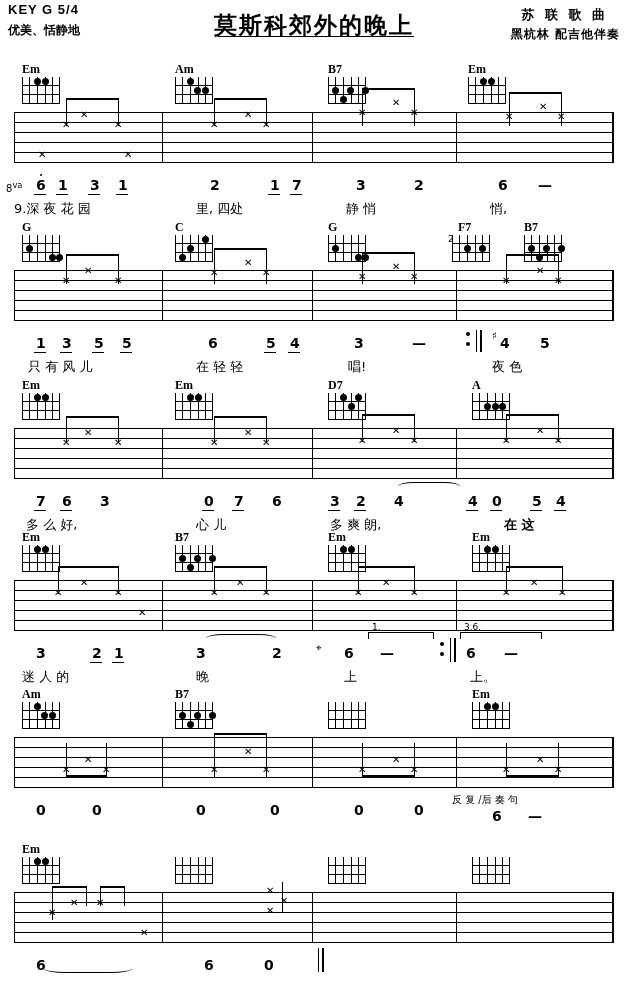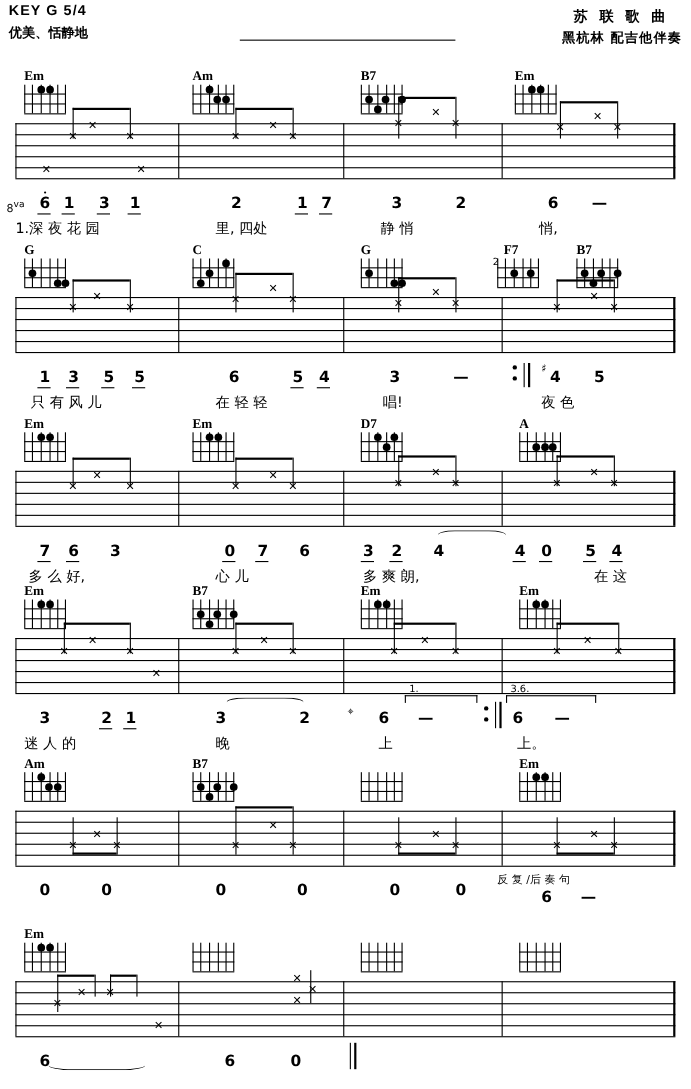--- a/index.html
+++ b/index.html
@@ -217,20 +217,21 @@
     white-space: nowrap;
   }
 </style>
 </head>
 <body>
 
 <div class="sheet">
 
   <div class="hdr-key">KEY  G  5/4</div>
   <div class="hdr-mood">优美、恬静地</div>
+  <div class="hdr-title">莫斯科郊外的晚上</div>
   <div class="title-underline"></div>
   <div class="hdr-credit1">苏 联 歌 曲</div>
   <div class="hdr-credit2">黑杭林 配吉他伴奏</div>
 
   <div class="system" style="top:60px; height:150px;">
 
     <div class="chord" style="left:22px; top:4px;">
       <span class="cname">Em</span>
       <div class="grid">
         <div class="gv nutv" style="left:0;"></div>
@@ -362,21 +363,21 @@
     <div class="jbar" style="left:268px; top:134px; width:12px;"></div>
     <div class="jianpu" style="left:292px; top:118px;">7</div>
     <div class="jbar" style="left:290px; top:134px; width:12px;"></div>
 
     <div class="jianpu" style="left:356px; top:118px;">3</div>
     <div class="jianpu" style="left:414px; top:118px;">2</div>
 
     <div class="jianpu" style="left:498px; top:118px;">6</div>
     <div class="jianpu" style="left:538px; top:118px;">—</div>
 
-    <div class="lyric" style="left:14px; top:142px;">1.深 夜 花 园</div>
+    <div class="lyric" style="left:14px; top:142px;">9.深 夜 花 园</div>
     <div class="lyric" style="left:196px; top:142px;">里, 四处</div>
     <div class="lyric" style="left:346px; top:142px;">静 悄</div>
     <div class="lyric" style="left:490px; top:142px;">悄,</div>
   </div>
 
   <div class="system" style="top:218px; height:150px;">
     <div class="chord" style="left:22px; top:4px;">
       <span class="cname">G</span>
       <div class="grid">
         <div class="gv" style="left:0;"></div>
@@ -682,21 +683,21 @@
     <div class="jianpu" style="left:492px; top:118px;">0</div>
     <div class="jbar" style="left:490px; top:134px; width:12px;"></div>
     <div class="jianpu" style="left:532px; top:118px;">5</div>
     <div class="jbar" style="left:530px; top:134px; width:12px;"></div>
     <div class="jianpu" style="left:556px; top:118px;">4</div>
     <div class="jbar" style="left:554px; top:134px; width:12px;"></div>
 
     <div class="lyric" style="left:26px; top:142px;">多 么 好,</div>
     <div class="lyric" style="left:196px; top:142px;">心 儿</div>
     <div class="lyric" style="left:330px; top:142px;">多 爽 朗,</div>
-    <div class="lyric" style="left:540px; top:142px;">在 这</div>
+    <div class="lyric" style="left:504px; top:142px;font-weight:bold;">在 这</div>
   </div>
 
   <div class="system" style="top:528px; height:150px;">
     <div class="chord" style="left:22px; top:4px;">
       <span class="cname">Em</span>
       <div class="grid">
         <div class="gv" style="left:0;"></div>
           <div class="gv" style="left:7px;"></div>
         <div class="gv" style="left:15px;"></div>
           <div class="gv" style="left:23px;"></div>

